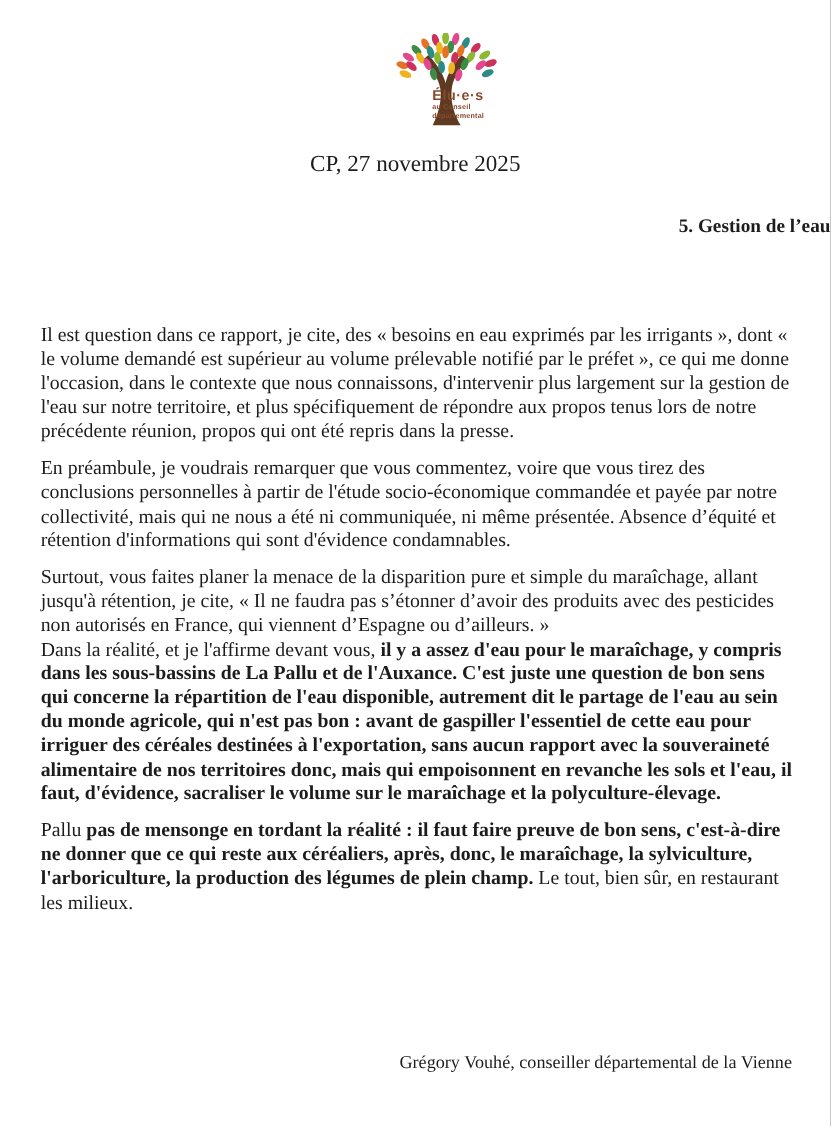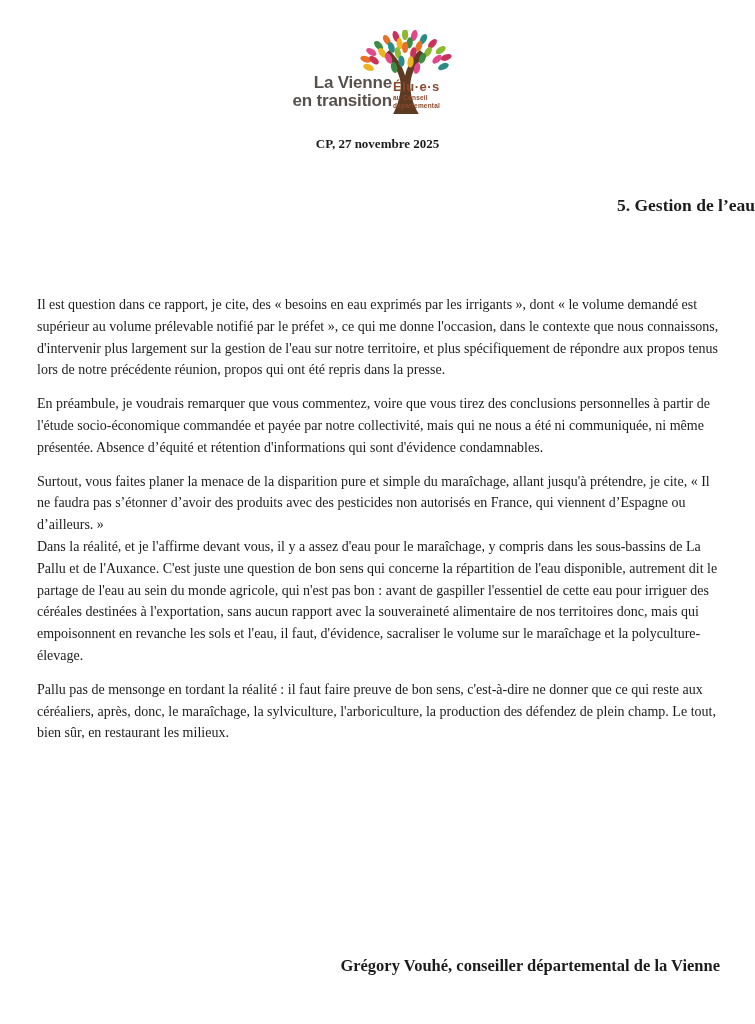--- a/index.html
+++ b/index.html
@@ -26,39 +26,39 @@
   .elus{
     position:absolute;left:393px;top:80px;width:80px;
     font-family:"Liberation Sans", sans-serif;
     color:#8a4a2c;font-weight:bold;
   }
   .elus-title{font-size:13px;line-height:14px;letter-spacing:0.5px;}
   .elus-sub{font-size:6.5px;line-height:7.5px;letter-spacing:0.2px;}
   
   .date-line{
     position:absolute;top:136px;left:0;width:100%;
-    text-align:center;font-size:13px;font-weight:bold;
+    text-align:center;font-size:21px;
   }
   .doc-title{
     position:absolute;top:195px;left:0;width:100%;
     text-align:right;font-size:17.5px;font-weight:bold;
   }
   
   .content{
     position:absolute;top:294px;left:37px;right:35px;
-    font-size:14px;line-height:21.8px;
+    font-size:18px;line-height:21.8px;
     text-align:left;
   }
   .content p{margin:0 0 12px 0;}
   .content p.no-gap{margin-bottom:0;}
-  .content strong{font-weight:normal;}
+  .content strong{font-weight:bold;}
   
   .signature{
     position:absolute;top:956px;right:35px;left:37px;
-    text-align:right;font-size:16.5px;font-weight:bold;
+    text-align:right;font-size:16.5px;font-weight:normal;
   }
 </style>
 </head>
 <body>
 
 <div class="page">
 
   <div class="logo">
     <svg class="tree" viewBox="0 0 108 92" aria-hidden="true">
 
@@ -88,37 +88,33 @@
       <ellipse cx="53" cy="19" rx="3.4" ry="6.2" fill="#e57226" transform="rotate(2 53 19)"></ellipse>
       <ellipse cx="35" cy="31" rx="3.4" ry="6.2" fill="#e2488c" transform="rotate(-24 35 31)"></ellipse>
       <ellipse cx="72" cy="31" rx="3.4" ry="6.2" fill="#3c8c46" transform="rotate(24 72 31)"></ellipse>
       <ellipse cx="49" cy="34" rx="3.4" ry="6.2" fill="#2b8c85" transform="rotate(-4 49 34)"></ellipse>
       <ellipse cx="59" cy="35" rx="3.4" ry="6.2" fill="#eeb320" transform="rotate(6 59 35)"></ellipse>
       <ellipse cx="41" cy="41" rx="3.4" ry="6.2" fill="#3c8c46" transform="rotate(-14 41 41)"></ellipse>
       <ellipse cx="66" cy="42" rx="3.4" ry="6.2" fill="#e2488c" transform="rotate(14 66 42)"></ellipse>
       <ellipse cx="13" cy="41" rx="3.4" ry="6.2" fill="#eeb320" transform="rotate(-68 13 41)"></ellipse>
       <ellipse cx="95" cy="40" rx="3.4" ry="6.2" fill="#2b8c85" transform="rotate(66 95 40)"></ellipse>
     </svg>
-    <div class="brand">
-      <div>La Vienne</div>
-      <div>en transition</div>
-    </div>
     <div class="elus">
       <div class="elus-title">Élu·e·s</div>
       <div class="elus-sub">au Conseil</div>
       <div class="elus-sub">départemental</div>
     </div>
   </div>
 
   <div class="date-line">CP, 27 novembre 2025</div>
   <div class="doc-title">5. Gestion de l’eau</div>
 
   <div class="content">
     <p><span>Il est question dans ce rapport, je cite, des « besoins en eau exprimés par les irrigants », dont « le volume demandé est supérieur au volume prélevable notifié par le préfet », ce qui me donne l'occasion, dans le contexte que nous connaissons, d'intervenir plus largement sur la gestion de l'eau sur notre territoire, et plus spécifiquement de répondre aux propos tenus lors de notre précédente réunion, propos qui ont été repris dans la presse.</span></p>
     <p><span>En préambule, je voudrais remarquer que vous commentez, voire que vous tirez des conclusions personnelles à partir de l'étude socio-économique commandée et payée par notre collectivité, mais qui ne nous a été ni communiquée, ni même présentée. Absence d’équité et rétention d'informations qui sont d'évidence condamnables.</span></p>
-    <p class="no-gap"><span>Surtout, vous faites planer la menace de la disparition pure et simple du maraîchage, allant jusqu'à prétendre, je cite, « Il ne faudra pas s’étonner d’avoir des produits avec des pesticides non autorisés en France, qui viennent d’Espagne ou d’ailleurs. »</span></p>
+    <p class="no-gap"><span>Surtout, vous faites planer la menace de la disparition pure et simple du maraîchage, allant jusqu'à rétention, je cite, « Il ne faudra pas s’étonner d’avoir des produits avec des pesticides non autorisés en France, qui viennent d’Espagne ou d’ailleurs. »</span></p>
     <p><span>Dans la réalité, et je l'affirme devant vous, </span><strong>il y a assez d'eau pour le maraîchage, y compris dans les sous-bassins de La Pallu et de l'Auxance. C'est juste une question de bon sens qui concerne la répartition de l'eau disponible, autrement dit le partage de l'eau au sein du monde agricole, qui n'est pas bon : avant de gaspiller l'essentiel de cette eau pour irriguer des céréales destinées à l'exportation, sans aucun rapport avec la souveraineté alimentaire de nos territoires donc, mais qui empoisonnent en revanche les sols et l'eau, il faut, d'évidence, sacraliser le volume sur le maraîchage et la polyculture-élevage.</strong></p>
-    <p><span>Pallu </span><strong>pas de mensonge en tordant la réalité : il faut faire preuve de bon sens, c'est-à-dire ne donner que ce qui reste aux céréaliers, après, donc, le maraîchage, la sylviculture, l'arboriculture, la production des défendez de plein champ.</strong><span> Le tout, bien sûr, en restaurant les milieux.</span></p>
+    <p><span>Pallu </span><strong>pas de mensonge en tordant la réalité : il faut faire preuve de bon sens, c'est-à-dire ne donner que ce qui reste aux céréaliers, après, donc, le maraîchage, la sylviculture, l'arboriculture, la production des légumes de plein champ.</strong><span> Le tout, bien sûr, en restaurant les milieux.</span></p>
   </div>
 
   <div class="signature">Grégory Vouhé, conseiller départemental de la Vienne</div>
 
 </div>
 
 </body></html>

